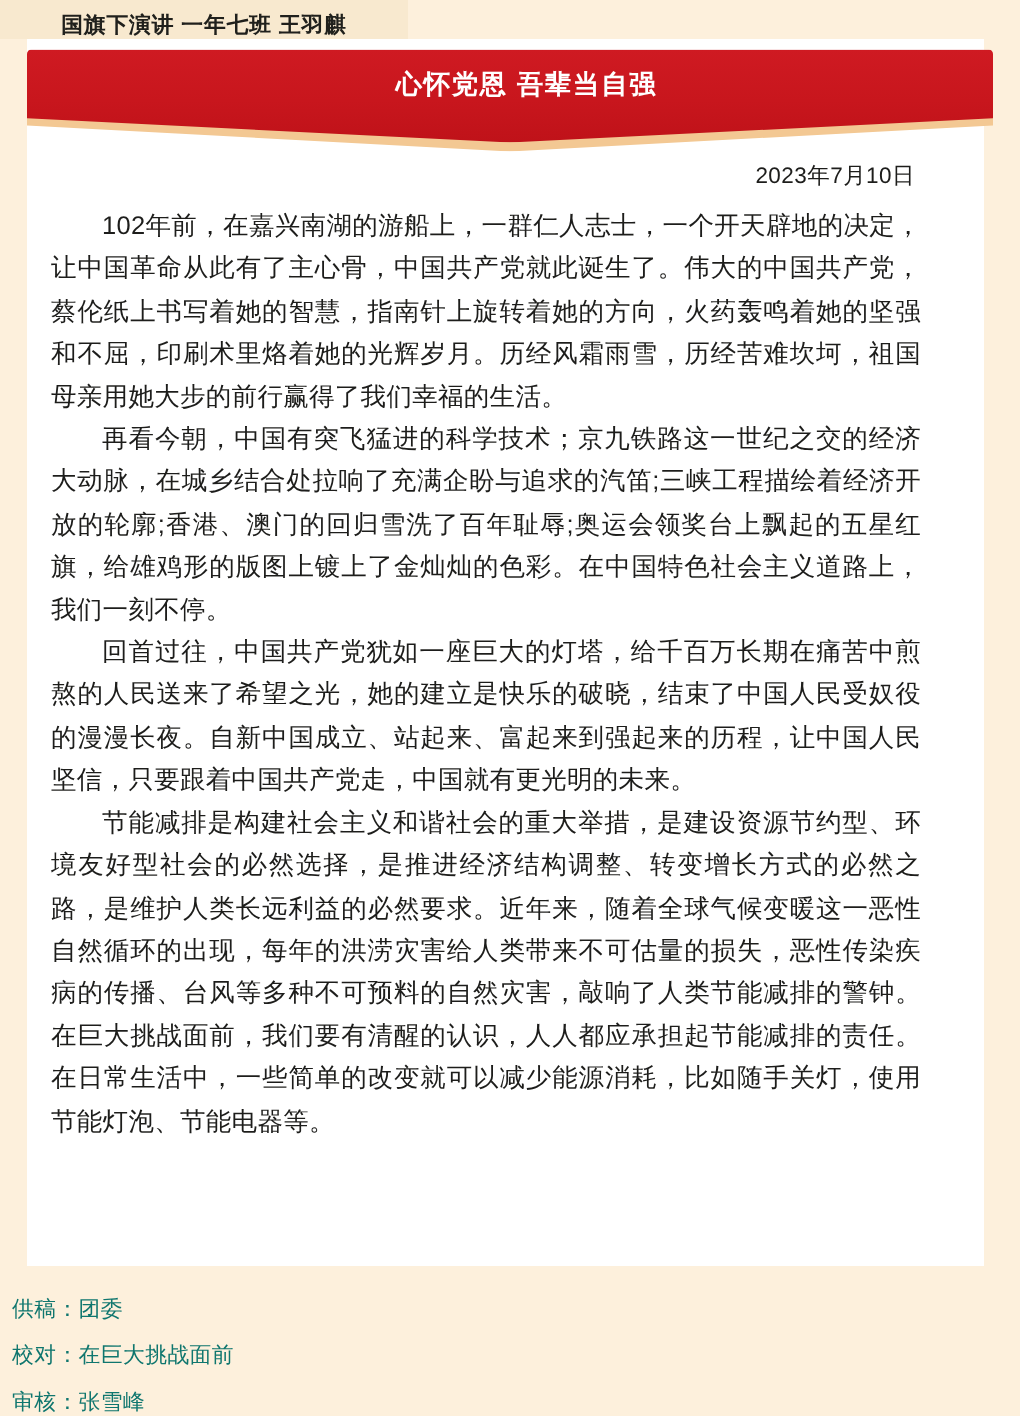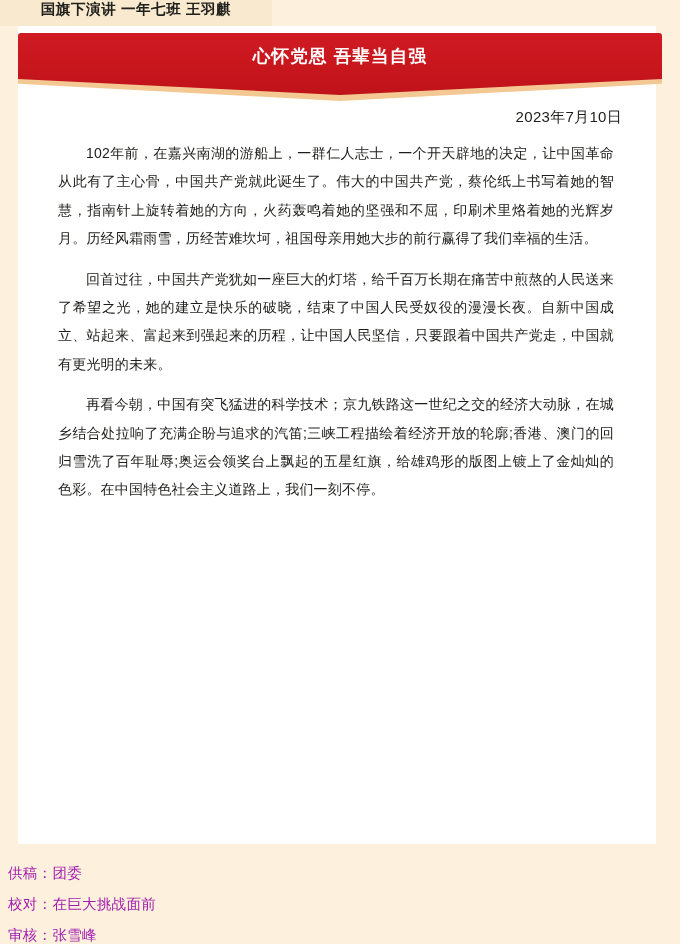--- a/index.html
+++ b/index.html
@@ -17,21 +17,21 @@
 
   
   .top-tab {
     position: absolute;
     left: 0;
     top: 0;
     width: 272px;
     height: 26px;
     background: #f8e9cf;
     display: flex;
-    align-items: flex-start;
+    align-items: flex-end;
     justify-content: center;
     box-sizing: border-box;
     padding: 0 10px;
   }
   .top-tab-label {
     font-size: 14.5px;
     font-weight: bold;
     color: #20201c;
     letter-spacing: 0.6px;
     white-space: nowrap;
@@ -73,73 +73,73 @@
     top: 0;
     width: 100%;
     height: 62px;
     background: linear-gradient(180deg, #cf1a22 0%, #c8161d 55%, #bf1219 100%);
     -webkit-clip-path: polygon(0 0, 100% 0, 100% 74%, 50% 100%, 0 74%);
     clip-path: polygon(0 0, 100% 0, 100% 74%, 50% 100%, 0 74%);
     border-radius: 3px;
   }
   .banner-title {
     position: absolute;
-    left: 0;
+    left: 11px;
     top: 0;
     width: 100%;
     height: 46px;
     line-height: 46px;
     text-align: center;
     color: #ffffff;
     font-size: 17.5px;
     font-weight: bold;
     letter-spacing: 1.2px;
     white-space: nowrap;
   }
 
   
   .article {
     position: absolute;
-    left: 18px;
+    left: 6px;
     top: 108px;
     width: 638px;
     box-sizing: border-box;
     padding: 0 30px 0 28px;
   }
   .article-date {
     text-align: right;
     font-size: 15px;
     color: #1d1d1b;
     margin: 0 0 10px 0;
     letter-spacing: 0.3px;
     padding-right: 4px;
   }
   .para {
-    margin: 12px;
-    font-size: 14px;
+    margin: 0;
+    font-size: 17px;
     line-height: 28.4px;
     color: #1d1d1b;
     text-align: justify;
     text-justify: inter-ideograph;
     text-indent: 2em;
     letter-spacing: 0.2px;
   }
 
   
   .credits {
     position: absolute;
     left: 0;
     top: 858px;
     width: 680px;
     padding-left: 8px;
     box-sizing: border-box;
   }
   .credit-line {
     font-size: 14.5px;
-    color: #a21caf;
+    color: #0f766e;
     line-height: 31px;
     letter-spacing: 0.3px;
     white-space: nowrap;
   }
 </style>
 </head>
 <body>
 
 <div class="top-tab">
   <span class="top-tab-label">国旗下演讲 一年七班  王羽麒</span>
@@ -149,21 +149,22 @@
 
 <div class="banner-wrap">
   <div class="banner-gold"></div>
   <div class="banner-red"></div>
   <div class="banner-title">心怀党恩 吾辈当自强</div>
 </div>
 
 <div class="article">
   <div class="article-date">2023年7月10日</div>
   <p class="para">102年前，在嘉兴南湖的游船上，一群仁人志士，一个开天辟地的决定，让中国革命从此有了主心骨，中国共产党就此诞生了。伟大的中国共产党，蔡伦纸上书写着她的智慧，指南针上旋转着她的方向，火药轰鸣着她的坚强和不屈，印刷术里烙着她的光辉岁月。历经风霜雨雪，历经苦难坎坷，祖国母亲用她大步的前行赢得了我们幸福的生活。</p>
+  <p class="para">再看今朝，中国有突飞猛进的科学技术；京九铁路这一世纪之交的经济大动脉，在城乡结合处拉响了充满企盼与追求的汽笛;三峡工程描绘着经济开放的轮廓;香港、澳门的回归雪洗了百年耻辱;奥运会领奖台上飘起的五星红旗，给雄鸡形的版图上镀上了金灿灿的色彩。在中国特色社会主义道路上，我们一刻不停。</p>
   <p class="para">回首过往，中国共产党犹如一座巨大的灯塔，给千百万长期在痛苦中煎熬的人民送来了希望之光，她的建立是快乐的破晓，结束了中国人民受奴役的漫漫长夜。自新中国成立、站起来、富起来到强起来的历程，让中国人民坚信，只要跟着中国共产党走，中国就有更光明的未来。</p>
-  <p class="para">再看今朝，中国有突飞猛进的科学技术；京九铁路这一世纪之交的经济大动脉，在城乡结合处拉响了充满企盼与追求的汽笛;三峡工程描绘着经济开放的轮廓;香港、澳门的回归雪洗了百年耻辱;奥运会领奖台上飘起的五星红旗，给雄鸡形的版图上镀上了金灿灿的色彩。在中国特色社会主义道路上，我们一刻不停。</p>
+  <p class="para">节能减排是构建社会主义和谐社会的重大举措，是建设资源节约型、环境友好型社会的必然选择，是推进经济结构调整、转变增长方式的必然之路，是维护人类长远利益的必然要求。近年来，随着全球气候变暖这一恶性自然循环的出现，每年的洪涝灾害给人类带来不可估量的损失，恶性传染疾病的传播、台风等多种不可预料的自然灾害，敲响了人类节能减排的警钟。在巨大挑战面前，我们要有清醒的认识，人人都应承担起节能减排的责任。在日常生活中，一些简单的改变就可以减少能源消耗，比如随手关灯，使用节能灯泡、节能电器等。</p>
 </div>
 
 <div class="credits">
   <div class="credit-line">供稿：团委</div>
   <div class="credit-line">校对：在巨大挑战面前</div>
   <div class="credit-line">审核：张雪峰</div>
 </div>
 
 </body></html>

